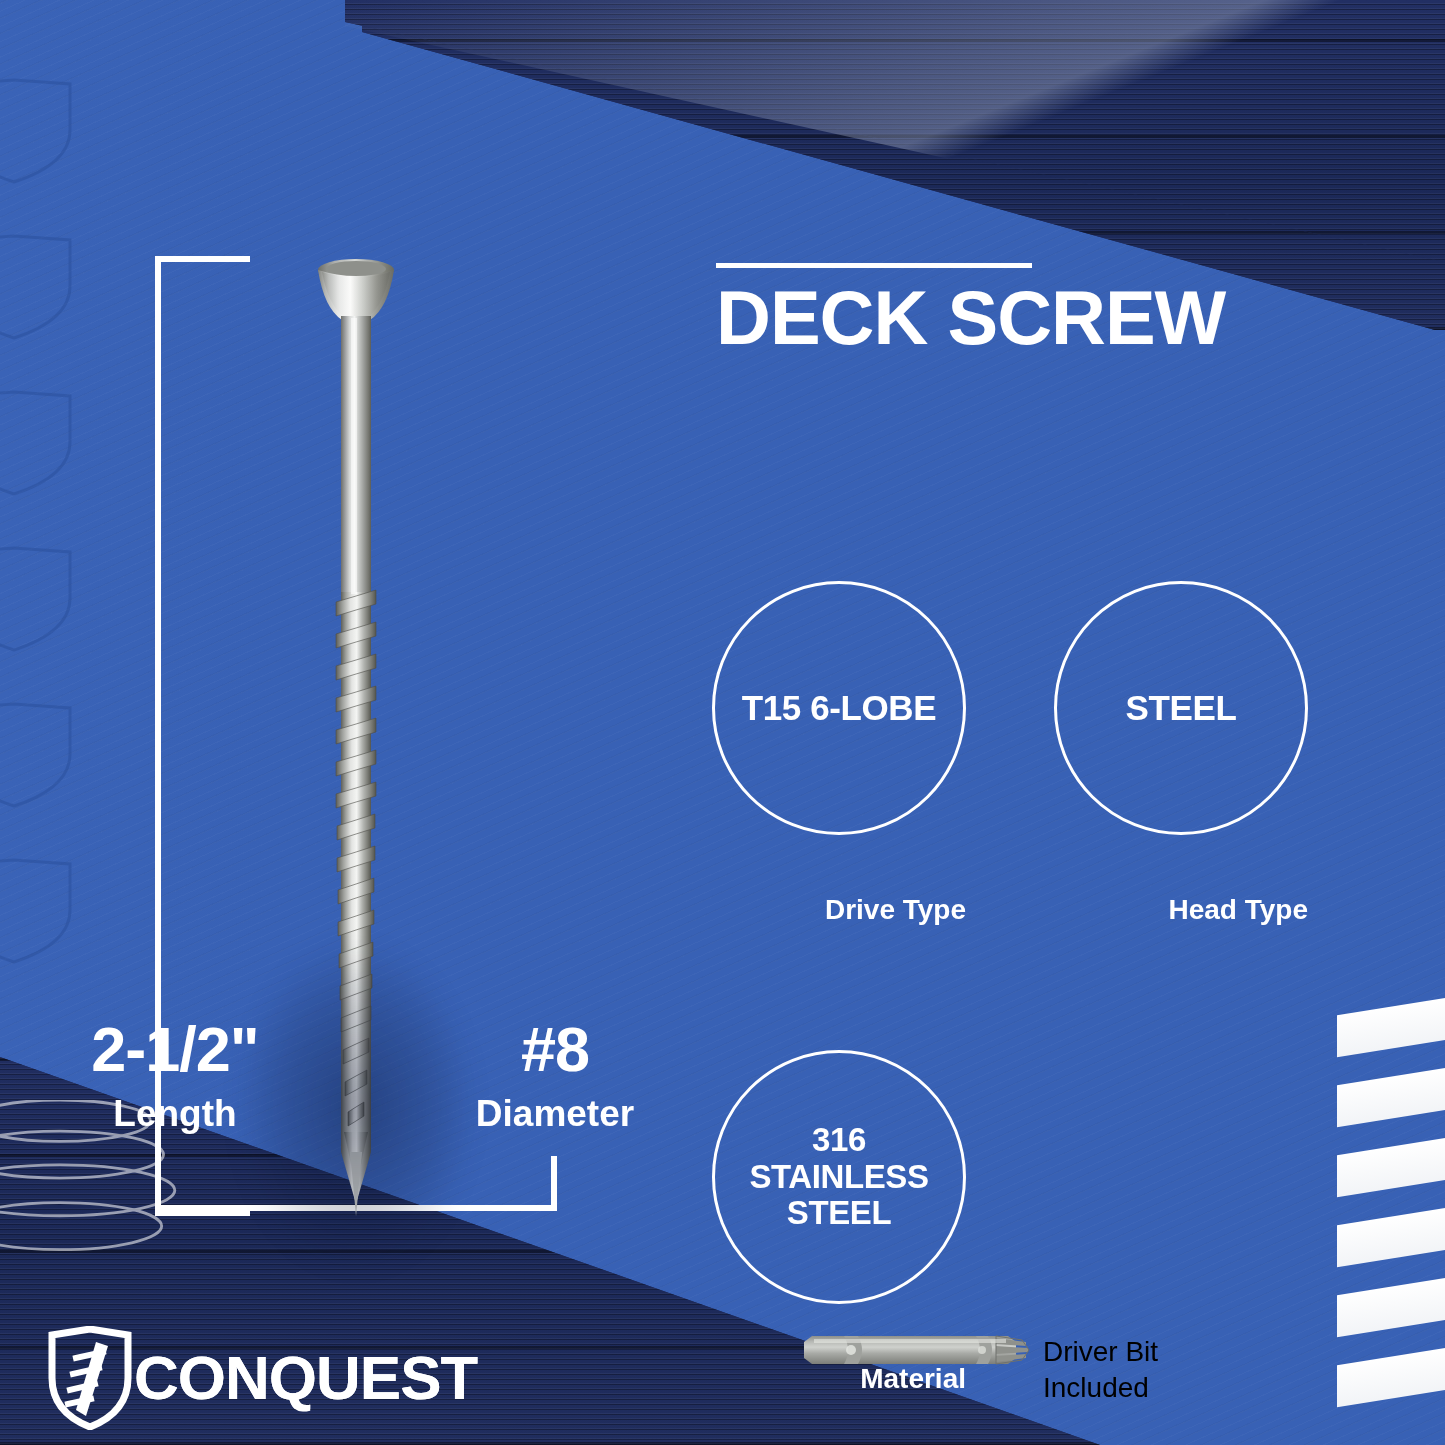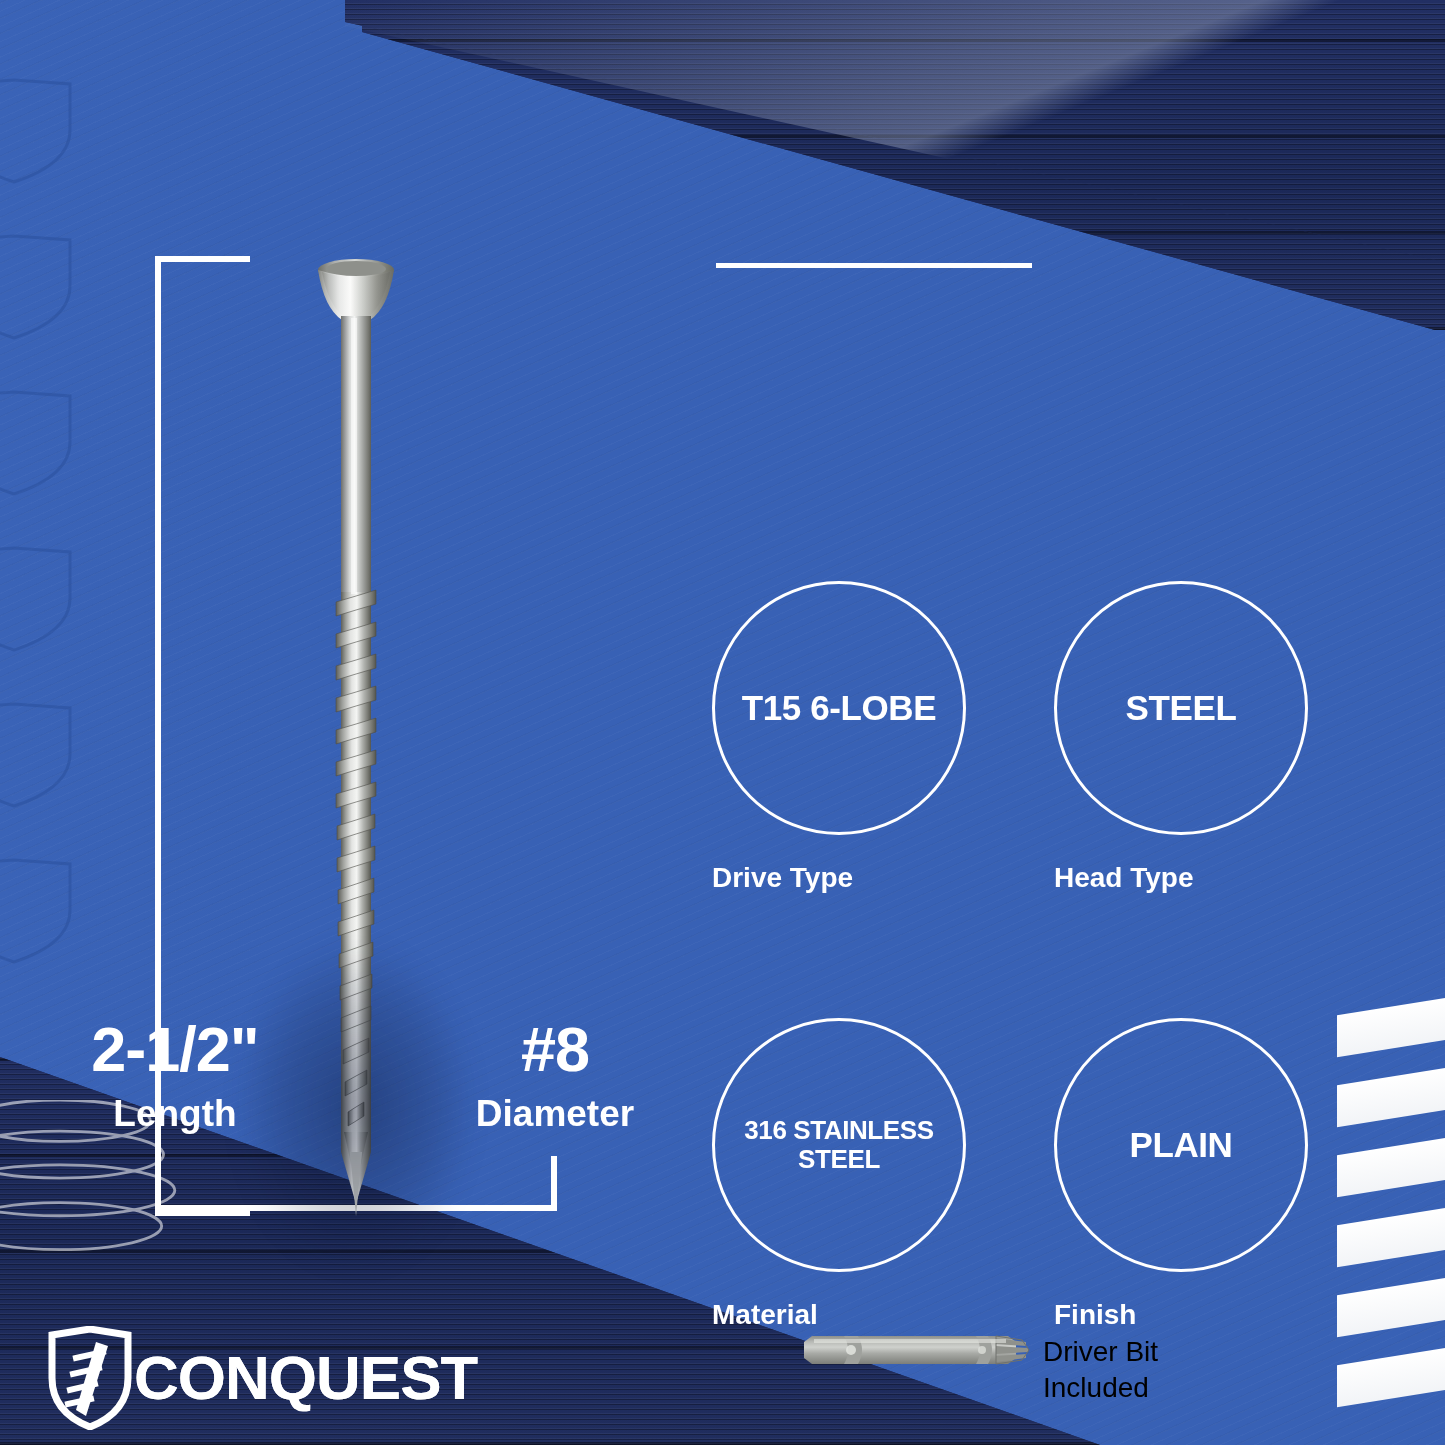--- a/index.html
+++ b/index.html
@@ -112,32 +112,32 @@
     color:#fff; font-size:40px; font-weight:400; letter-spacing:1.5px;
     line-height:1;
   }
   .spec-rule{ height:5px; background:#fff; margin:16px 0 10px 0; width:316px; }
   .spec-title{
     color:#fff; font-size:76px; font-weight:bold; letter-spacing:-1px; line-height:1.05;
   }
 
   .circles{ position:absolute; left:712px; top:581px; width:580px; }
   .circle-row{ display:flex; gap:88px; }
-  .circle-cell{ width:254px; display:flex; flex-direction:column; align-items:flex-start; }
+  .circle-cell{ width:254px; display:flex; flex-direction:column; align-items:flex-end;gap:32px; }
   .circle{
     width:254px; height:254px; border-radius:50%;
     border:3px solid #fff;
     display:flex; align-items:center; justify-content:center;
     text-align:center;
   }
   .circle-text{
     color:#fff; font-size:35px; font-weight:bold; line-height:1.12;
     padding:0 8px; letter-spacing:-.4px;
   }
-  .circle-text.small{ font-size:26px; }
+  .circle-text.small{ font-size:33px; }
   .circle-caption{
     color:#fff; font-size:28px; font-weight:700; margin-top:27px; text-align:center;
   }
   .row2{ margin-top:124px; }
 
   
   .bit-area{ position:absolute; left:800px; top:1330px; width:420px; height:90px; }
   .bit-caption{
     position:absolute; left:1043px; top:1334px; color:#000000;
     font-size:28px; line-height:1.28; font-weight:400;
@@ -300,20 +300,21 @@
     <div class="dim-name">Length</div>
   </div>
 
   <div class="dim-label" id="diameter-label">
     <div class="dim-value">#8</div>
     <div class="dim-name">Diameter</div>
   </div>
 
   <div class="spec-head">
     <div class="spec-rule"></div>
+    <div class="spec-title">DECK SCREW</div>
   </div>
 
   <div class="circles">
 
     <div class="circle-row">
       <div class="circle-cell">
         <div class="circle">
           <div class="circle-text">T15 6-LOBE</div>
         </div>
         <div class="circle-caption">Drive Type</div>
@@ -328,26 +329,20 @@
     </div>
 
     <div class="circle-row row2">
       <div class="circle-cell">
         <div class="circle">
           <div class="circle-text small">316 STAINLESS STEEL</div>
         </div>
         <div class="circle-caption">Material</div>
       </div>
 
-      <div class="circle-cell">
-        <div class="circle">
-          <div class="circle-text">PLAIN</div>
-        </div>
-        <div class="circle-caption">Finish</div>
-      </div>
     </div>
   </div>
 
   <div class="bit-area">
     <svg width="230" height="40" viewBox="0 0 230 40">
       <defs>
         <linearGradient id="bitG" x1="0" y1="0" x2="0" y2="1">
           <stop offset="0%" stop-color="#8d8f8b"></stop>
           <stop offset="20%" stop-color="#b7b9b5"></stop>
           <stop offset="40%" stop-color="#cfd1cd"></stop>

